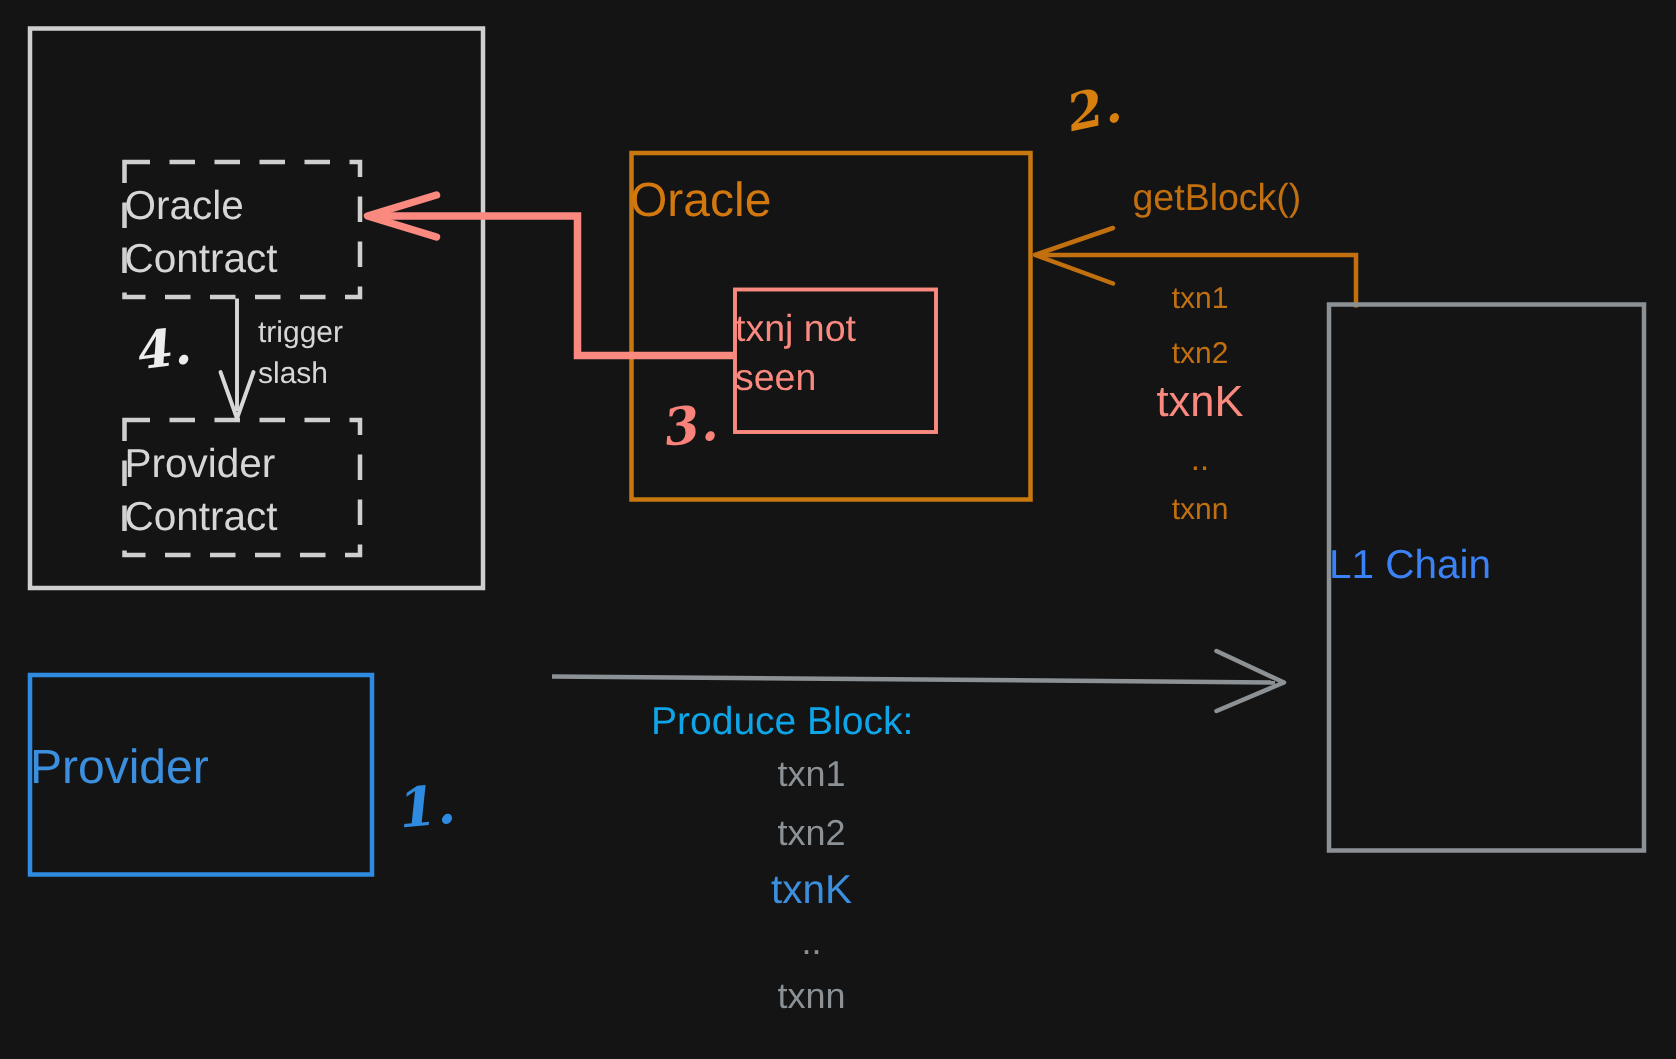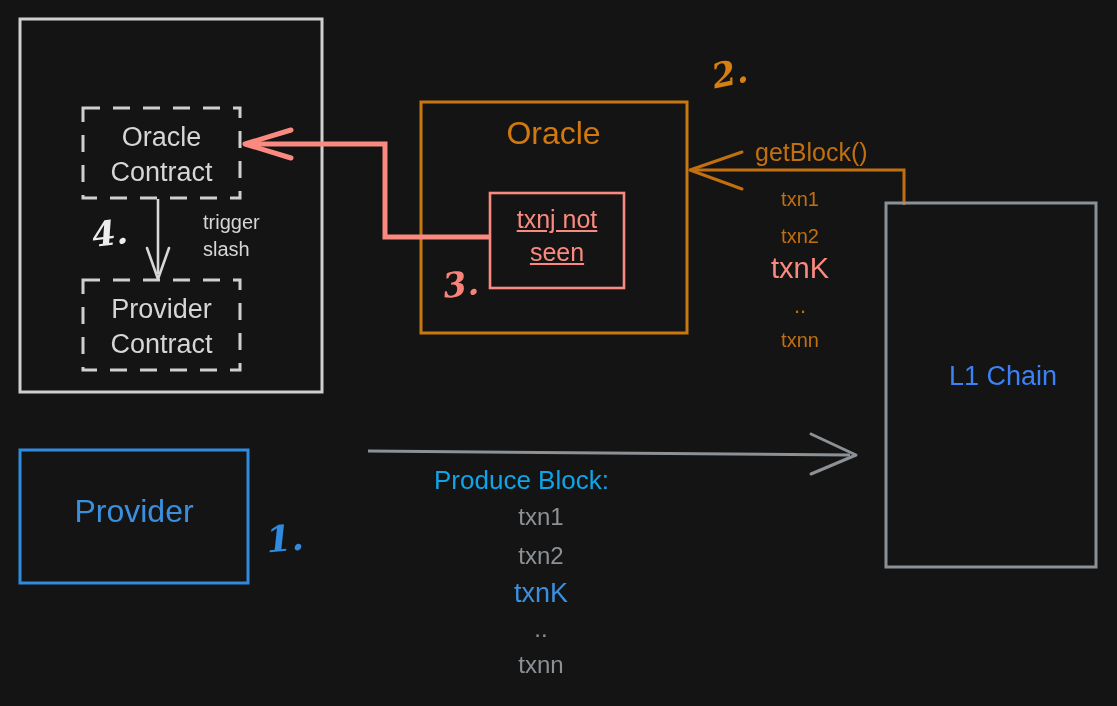--- a/index.html
+++ b/index.html
@@ -23,21 +23,20 @@
     height: 706px;
     pointer-events: none;
   }
   .lbl {
     position: absolute;
     white-space: pre;
     line-height: 1.05;
     font-family: "Liberation Sans", sans-serif;
   }
   .ctr {
-    text-align: center;
   }
   
   .t-chain-title {
     left: 44px; top: 30px;
     font-size: 29px;
     color: #D6D6D6;
   }
   .t-oracle-contract {
     left: 83px; top: 120px;
     width: 157px;
@@ -50,21 +49,20 @@
     width: 157px;
     font-size: 27px;
     color: #D6D6D6;
     line-height: 1.28;
   }
   .t-trigger {
     left: 172px; top: 209px;
     font-size: 20px;
     color: #D6D6D6;
     line-height: 1.35;
-    margin-left: 31px;
   }
   .t-num4 {
     left: 92px; top: 216px;
     font-size: 34px;
     color: #EDEDED;
     font-style: italic;
     font-family: "DejaVu Serif", serif;
     font-weight: 700;
     transform: rotate(-7deg);
   }
@@ -73,21 +71,20 @@
     width: 267px;
     font-size: 32px;
     color: #D2780F;
   }
   .t-txnj {
     left: 490px; top: 203px;
     width: 134px;
     font-size: 25px;
     color: #FA8A80;
     line-height: 1.3;
-    text-decoration: underline;
   }
   .t-num3 {
     left: 443px; top: 267px;
     font-size: 34px;
     color: #F9837A;
     font-style: italic;
     font-family: "DejaVu Serif", serif;
     font-weight: 700;
     transform: rotate(-7deg);
   }
@@ -97,21 +94,20 @@
     color: #D8800F;
     font-style: italic;
     font-family: "DejaVu Serif", serif;
     font-weight: 700;
     transform: rotate(-12deg);
   }
   .t-getblock {
     left: 755px; top: 119px;
     font-size: 25px;
     color: #C2700F;
-    margin-top: 20px;
   }
   .t-l1title {
     left: 886px; top: 362px;
     width: 234px;
     font-size: 27px;
     color: #3b82f6;
   }
   .t-provider {
     left: 20px; top: 495px;
     width: 228px;

